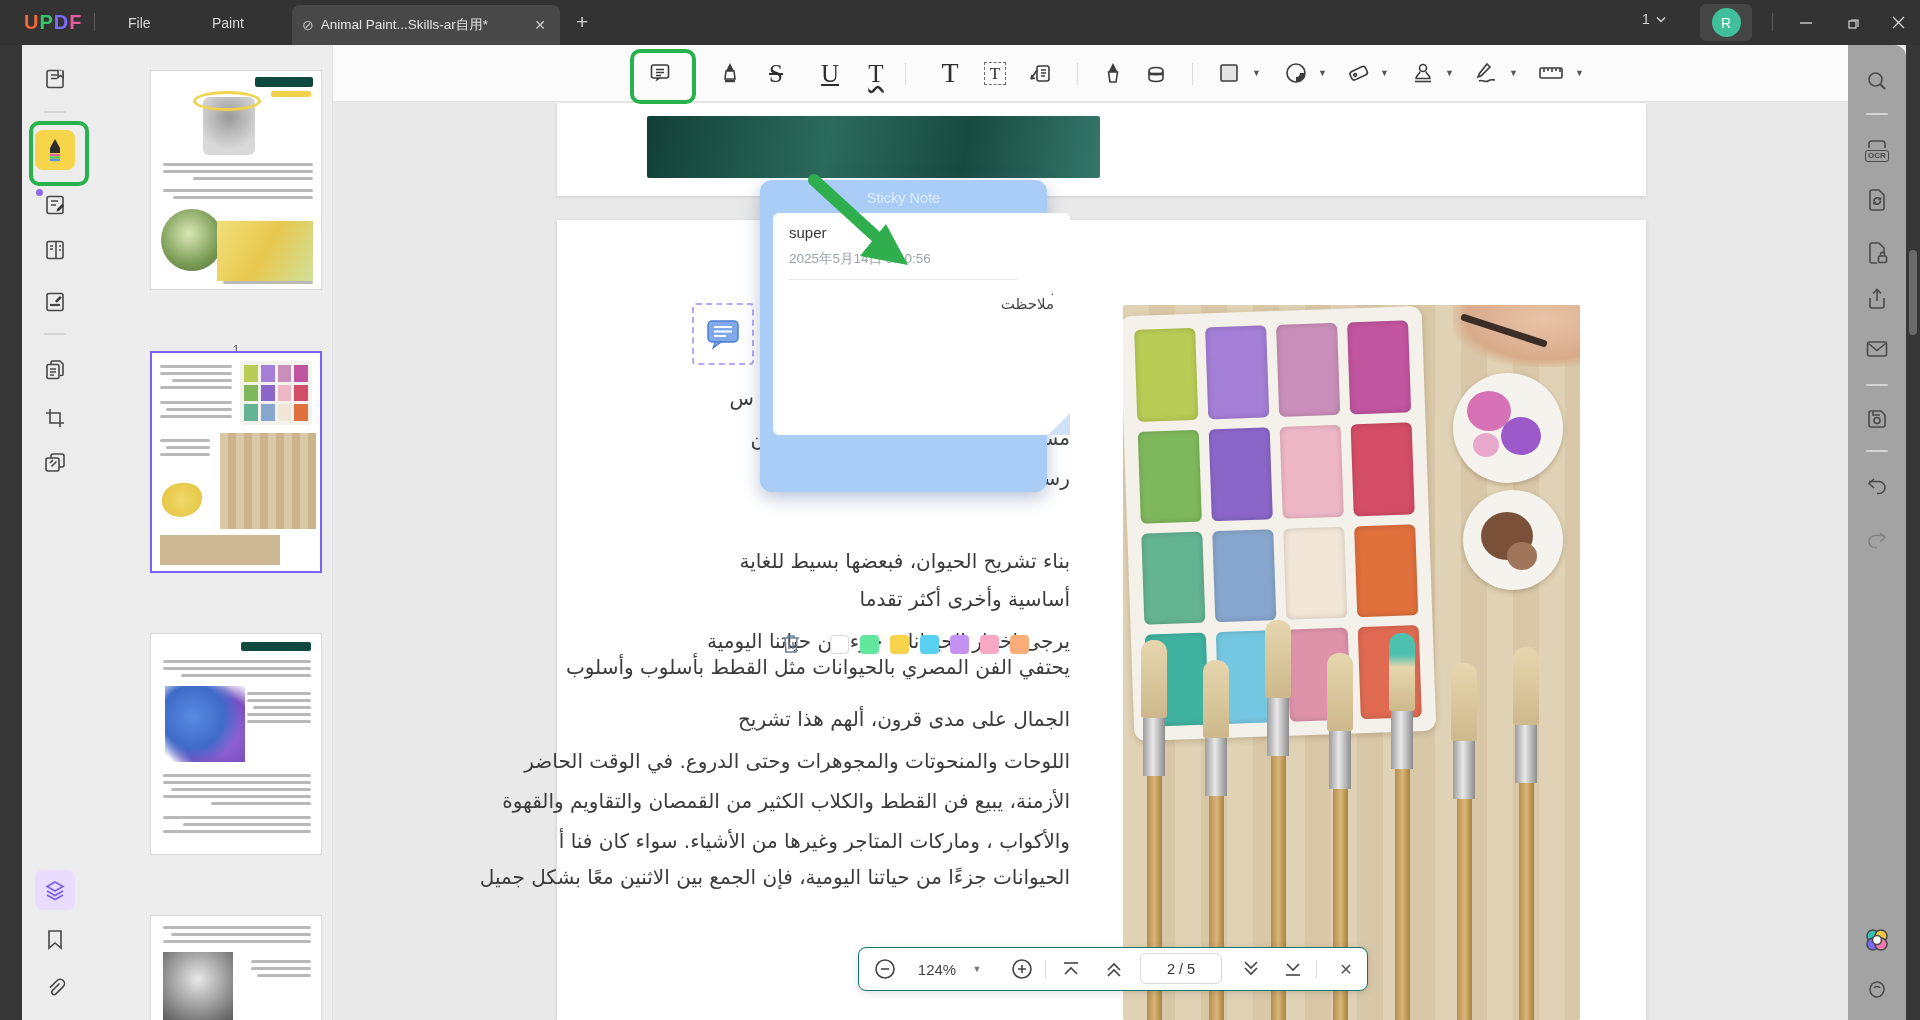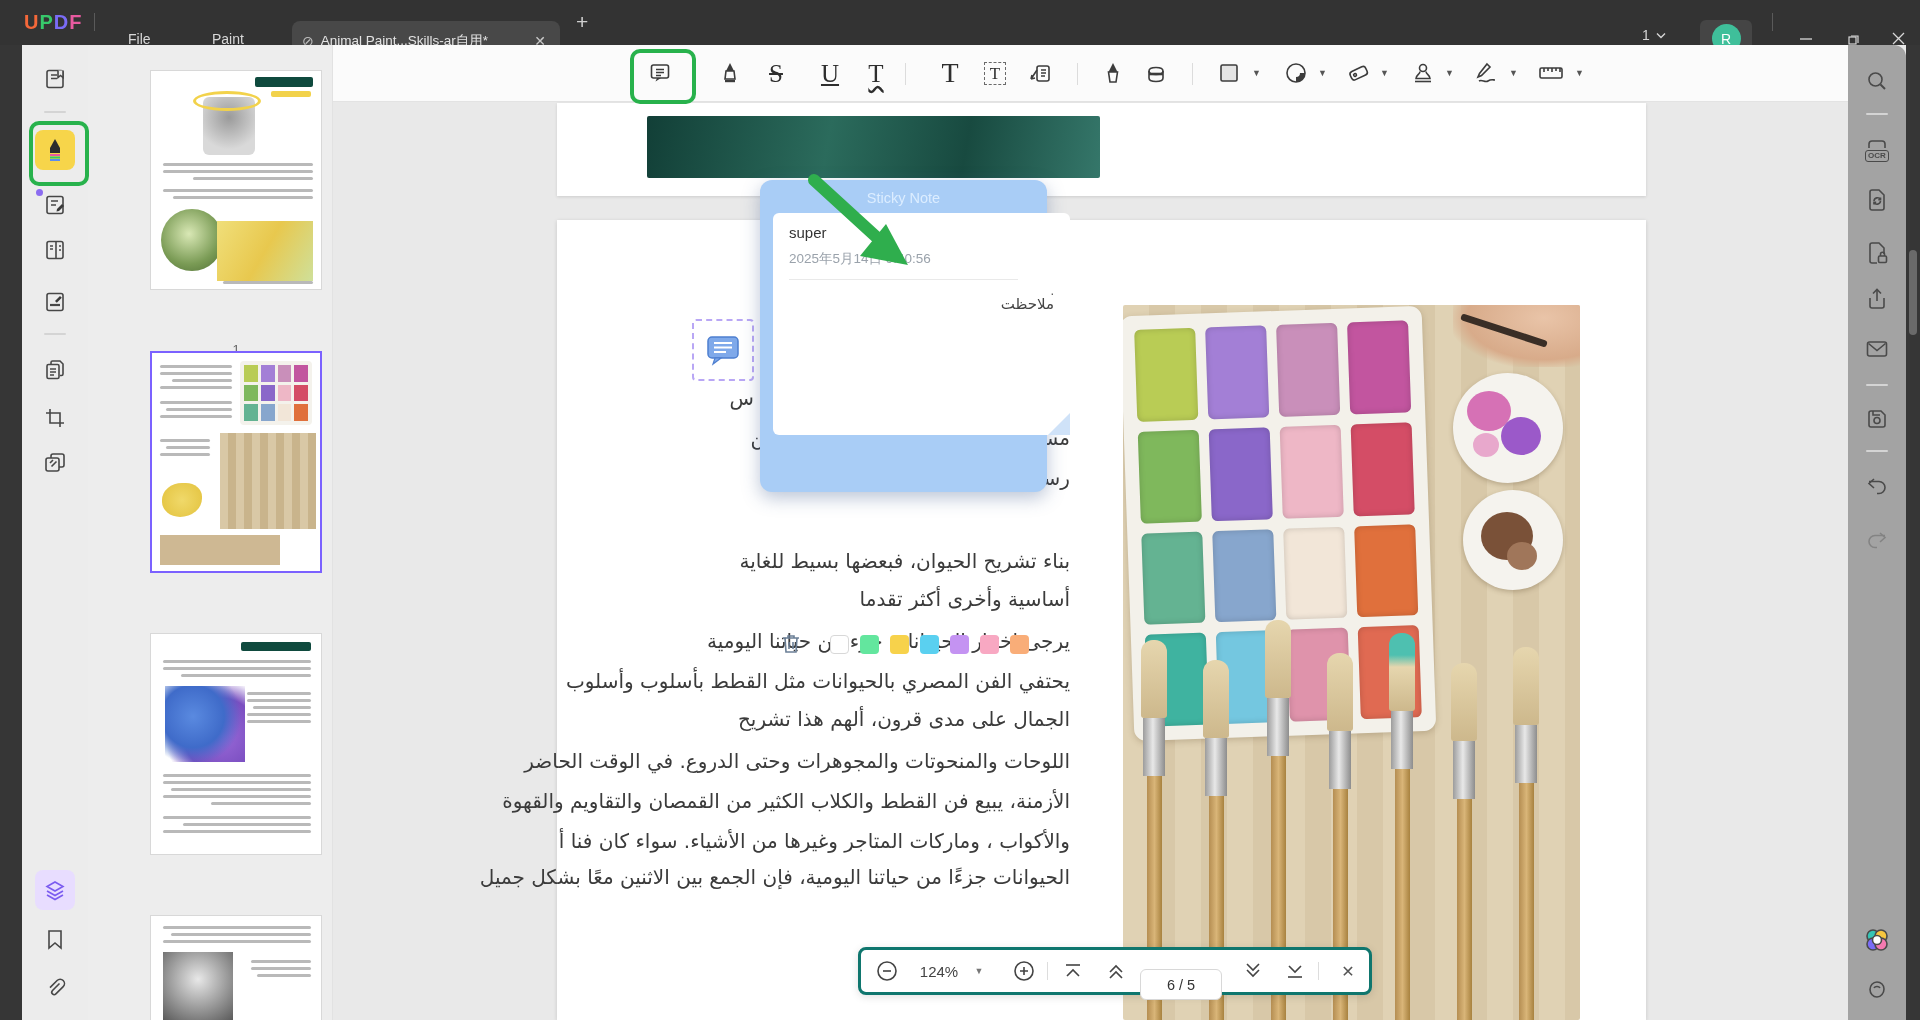--- a/index.html
+++ b/index.html
@@ -1,19 +1,19 @@
 <!DOCTYPE html>
 <html><head>
 <meta charset="utf-8">
 <style>
   html,body{margin:0;padding:0;background:#222;}
   #app{position:relative;width:1920px;height:1020px;overflow:hidden;background:#e9e9e9;
        font-family:"Liberation Sans",sans-serif;color:#3a3a3a;}
   .abs{position:absolute;}
-  .flex{display:flex;align-items:center;margin-top:16px;}
+  .flex{display:flex;align-items:center;}
   svg{display:block;}
   
   #titlebar{left:0;top:0;width:1920px;height:45px;background:#333333;}
   .logo{left:24px;top:11px;font-weight:bold;font-size:20px;letter-spacing:1px;}
   .logo b:nth-child(1){color:#f4683a;}
   .logo b:nth-child(2){color:#37c86b;}
   .logo b:nth-child(3){color:#7a6cf6;}
   .logo b:nth-child(4){color:#e85aa0;}
   .tb-sep{left:94px;top:13px;width:1px;height:18px;background:#5a5a5a;}
   .menu{top:0;height:45px;color:#d8d8d8;font-size:14px;padding:0 14px;cursor:default;}
@@ -87,21 +87,21 @@
         transform:rotate(-2deg);box-shadow:0 2px 6px rgba(90,70,40,.25);padding:14px;box-sizing:border-box;}
   #tray .grid{display:grid;grid-template-columns:repeat(4,1fr);gap:10px;height:100%;}
   #tray .cell{border-radius:6px;box-shadow:inset 0 0 6px rgba(0,0,0,.18);}
   .pal{position:absolute;border-radius:50%;background:#f5f3ee;box-shadow:0 2px 5px rgba(90,70,40,.3);}
   .blob{position:absolute;border-radius:50%;}
   .brush{position:absolute;width:26px;}
   .bristle{width:26px;background:linear-gradient(#e6d6ae,#cdb88c);border-radius:12px 12px 3px 3px;}
   .ferrule{width:22px;margin:0 auto;background:linear-gradient(90deg,#9c9c9c,#e8e8e8 45%,#8d8d8d);}
   .handle{width:15px;margin:0 auto;background:linear-gradient(90deg,#b58e52,#d9b578 50%,#a8823f);}
   
-  #bottombar{left:858px;top:947px;width:508px;height:42px;background:#fff;border:3px solid #0f766e;
+  #bottombar{left:858px;top:947px;width:508px;height:42px;background:#fff;border:1px solid #0f766e;
              border-radius:8px;box-shadow:0 2px 8px rgba(0,0,0,.12);z-index:25;}
   .bb{position:absolute;top:50%;transform:translate(-50%,-50%);display:flex;align-items:center;justify-content:center;color:#444;}
   .bb svg{stroke:#444;fill:none;stroke-width:1.6;}
   .bbsep{position:absolute;top:12px;width:1px;height:18px;background:#ddd;}
   .pagebox{left:1140px;top:953px;width:80px;height:29px;border:1px solid #d8d8d8;border-radius:6px;
            background:#fff;font-size:14.5px;color:#333;display:flex;align-items:center;justify-content:center;z-index:26;}
   
   #redge{left:1906px;top:45px;width:14px;height:975px;background:#363636;}
   .scrollpill{left:1909px;top:250px;width:8px;height:85px;border-radius:4px;background:#6a6a6a;}
   #rrail{left:1848px;top:45px;width:58px;height:975px;background:#a3a3a3;border-radius:0 12px 0 0;}
@@ -427,21 +427,21 @@
     <div class="arline" style="right:576px;top:126px;">هذا</div>
     <div class="arline" style="right:576px;top:166px;">الفن</div>
     <div class="arline" style="right:892px;top:166px;">س</div>
     <div class="arline" style="right:576px;top:206px;">مس</div>
     <div class="arline" style="right:844px;top:206px;">حسين</div>
     <div class="arline" style="right:576px;top:246px;">رسو</div>
 
     <div class="arline" style="right:576px;top:329px;">بناء تشريح الحيوان، فبعضها بسيط للغاية</div>
     <div class="arline" style="right:576px;top:367px;">أساسية وأخرى أكثر تقدما</div>
     <div class="arline" style="right:576px;top:409px;">يرجى اختيار الحيوانات جزء من حياتنا اليومية</div>
-    <div class="arline" style="right:576px;top:449px;">يحتفي الفن المصري بالحيوانات مثل القطط بأسلوب وأسلوب</div>
+    <div class="arline" style="right:576px;top:435px;">يحتفي الفن المصري بالحيوانات مثل القطط بأسلوب وأسلوب</div>
     <div class="arline" style="right:576px;top:487px;">الجمال على مدى قرون، ألهم هذا تشريح</div>
     <div class="arline" style="right:576px;top:529px;">اللوحات والمنحوتات والمجوهرات وحتى الدروع. في الوقت الحاضر</div>
     <div class="arline" style="right:576px;top:609px;">والأكواب ، وماركات المتاجر وغيرها من الأشياء. سواء كان فنا أ</div>
     <div class="arline" style="right:576px;top:569px;">الأزمنة، يبيع فن القطط والكلاب الكثير من القمصان والتقاويم والقهوة</div>
     <div class="arline" style="right:576px;top:645px;">الحيوانات جزءًا من حياتنا اليومية، فإن الجمع بين الاثنين معًا بشكل جميل</div>
   </div>
 
   <div id="photo" class="abs">
     <div id="tray">
         <div class="grid" id="palette-grid">
@@ -589,21 +589,21 @@
     <div class="bb" style="left:434px;">
       <svg width="20" height="18" viewBox="0 0 20 18">
           <path d="M4 4l6 6 6-6"></path>
           <path d="M3 15h14"></path>
         </svg>
     </div>
     <div class="bbsep" style="left:457px;"></div>
     <div class="bb" style="left:487px;font-size:16px;color:#555;">✕</div>
   </div>
   <div class="abs flex pagebox">
-    <span>6 / 5</span>
+    <span>2 / 5</span>
   </div>
 
   <div id="redge" class="abs"></div>
   <div class="abs scrollpill"></div>
   <div id="rrail" class="abs">
     <div class="rrail-item" style="top:17px;">
       <svg width="22" height="22" viewBox="0 0 22 22">
           <circle cx="9.5" cy="9.5" r="6.5"></circle>
           <path d="M14.5 14.5l4.5 4.5" stroke-width="2"></path>
         </svg>

